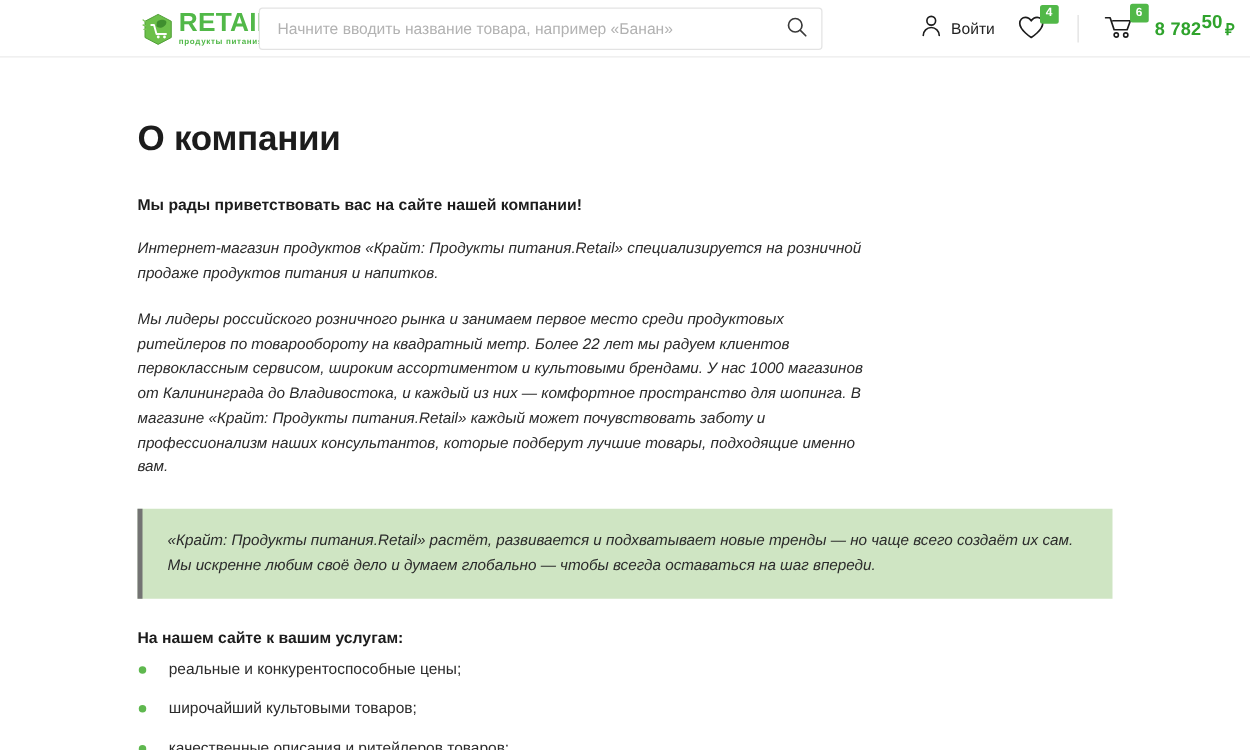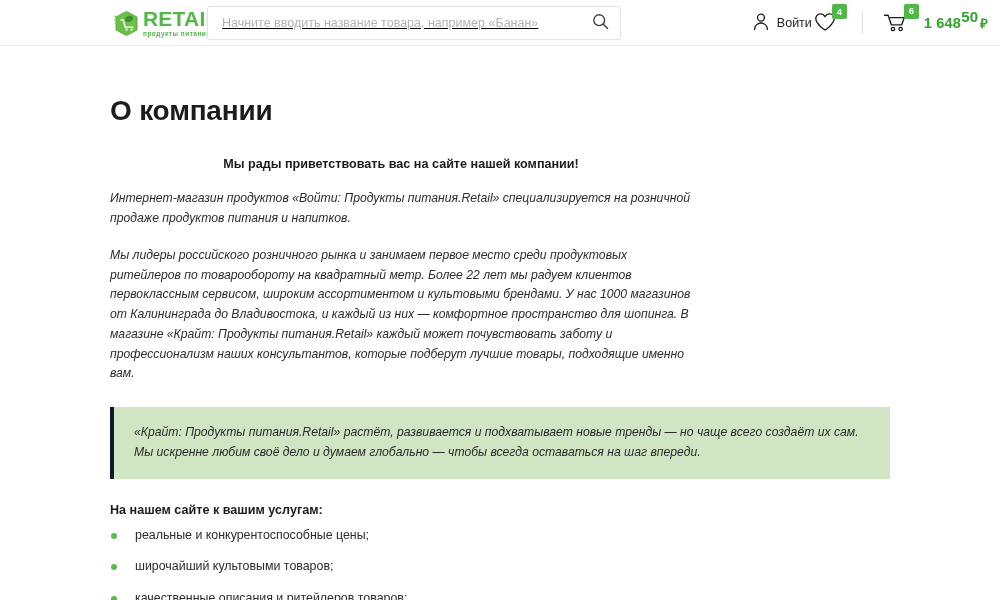--- a/index.html
+++ b/index.html
@@ -58,28 +58,27 @@
     color: #51b848;
     letter-spacing: 0.55px;
     margin-top: 2px;
     text-transform: lowercase;
   }
 
   .search-wrap {
     position: absolute;
     left: 207px;
     top: 6px;
-    width: 414px;
+    width: 451px;
     height: 34px;
     border: 1px solid #e3e3e3;
     border-radius: 3px;
     background: #fff;
     display: flex;
     align-items: center;
-    text-decoration: underline;
   }
   .search-input {
     border: 0;
     outline: 0;
     background: transparent;
     flex: 1;
     height: 32px;
     padding: 0 12px 0 14px;
     font-size: 12.5px;
     color: #333;
@@ -99,21 +98,21 @@
     top: 0;
     height: 46px;
     display: flex;
     align-items: center;
   }
   .login {
     display: flex;
     align-items: center;
     gap: 7px;
     cursor: pointer;
-    margin-right: 2px;
+    margin-right: 18px;
   }
   .login-label {
     font-size: 12.5px;
     color: #222;
     font-weight: 400;
   }
 
   .icon-badge-wrap {
     position: relative;
     display: flex;
@@ -184,37 +183,36 @@
     letter-spacing: -0.2px;
     line-height: 1;
   }
 
   .lead {
     margin: 31px 0 0 0;
     font-size: 12.6px;
     font-weight: bold;
     color: #1c1c1c;
     line-height: 1.3;
-    text-align: center;
   }
 
   p.body-text {
     margin: 17px 0 0 0;
     font-size: 12.2px;
     font-style: italic;
     color: #2b2b2b;
     line-height: 1.62;
     max-width: 780px;
   }
 
   .callout-green {
     margin: 23px 0 0 0;
     width: 780px;
     background: #cfe5c3;
-    border-left: 4px solid #0f172a;
+    border-left: 4px solid #737373;
     padding: 16px 22px 16px 20px;
   }
   .callout-green p {
     margin: 0;
     font-size: 12.2px;
     font-style: italic;
     color: #2b2b2b;
     line-height: 1.62;
   }
 
@@ -312,35 +310,35 @@
         <span>
           <svg width="25" height="21" viewBox="0 0 25 21" aria-hidden="true">
             <path d="M1.5 3.2 h3.6 l3.2 9.6 h10.4 l2.6 -7.2 h-14" fill="none" stroke="#1c1c1c" stroke-width="1.35" stroke-linecap="round" stroke-linejoin="round"></path>
             <circle cx="10" cy="17" r="1.7" fill="none" stroke="#1c1c1c" stroke-width="1.3"></circle>
             <circle cx="17.6" cy="17" r="1.7" fill="none" stroke="#1c1c1c" stroke-width="1.3"></circle>
           </svg>
         </span>
         <span class="badge">6</span>
       </div>
       <div class="cart-price">
-        <span>1 648</span><sup>50</sup><span class="rub">₽</span>
+        <span>8 782</span><sup>50</sup><span class="rub">₽</span>
       </div>
     </div>
 
   </div>
 </div>
 
 <div class="page">
   <div class="content">
 
     <h1 class="page-title">О компании</h1>
 
     <p class="lead">Мы рады приветствовать вас на сайте нашей компании!</p>
 
-    <p class="body-text">Интернет-магазин продуктов «Войти: Продукты питания.Retail» специализируется на розничной продаже продуктов питания и напитков.</p>
+    <p class="body-text">Интернет-магазин продуктов «Крайт: Продукты питания.Retail» специализируется на розничной продаже продуктов питания и напитков.</p>
 
     <p class="body-text">Мы лидеры  российского розничного рынка и занимаем первое место среди продуктовых ритейлеров по товарообороту на квадратный метр. Более 22 лет мы радуем клиентов первоклассным сервисом, широким ассортиментом и культовыми брендами. У нас 1000 магазинов от Калининграда до Владивостока, и каждый из них — комфортное пространство для шопинга. В магазине «Крайт: Продукты питания.Retail» каждый может почувствовать заботу и профессионализм наших консультантов, которые подберут лучшие товары, подходящие именно вам.</p>
 
     <div class="callout-green">
       <p>«Крайт: Продукты питания.Retail» растёт, развивается и подхватывает новые тренды — но чаще всего создаёт их сам. Мы искренне любим своё дело и думаем глобально — чтобы всегда оставаться на шаг впереди.</p>
     </div>
 
     <p class="services-title">На нашем сайте к вашим услугам:</p>
 
     <ul class="services">

